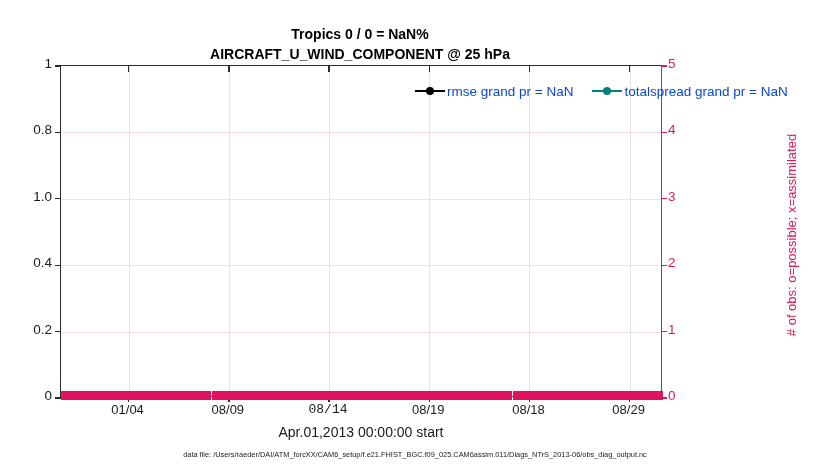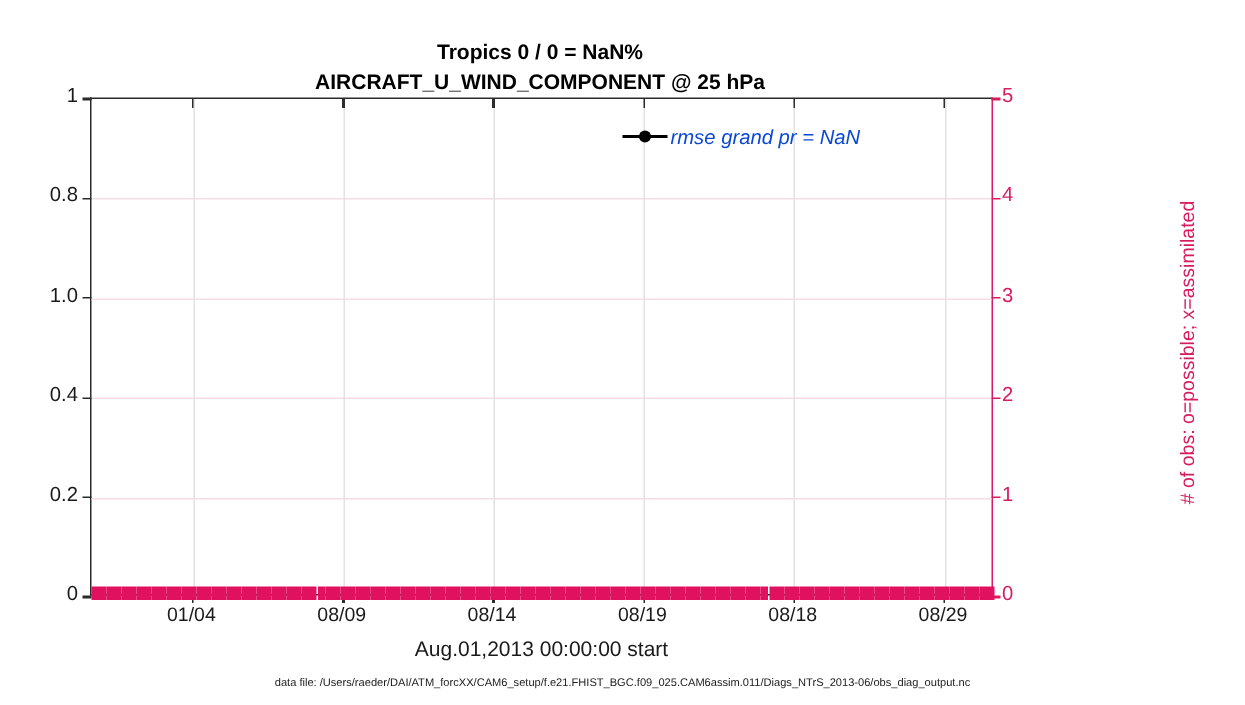--- a/index.html
+++ b/index.html
@@ -65,21 +65,21 @@
     font-size:13px;color:#D81B60;white-space:nowrap;
   }
   .xtitle{
     position:absolute;left:0;top:424px;width:722px;text-align:center;
     font-size:14px;color:#1a1a1a;
   }
 
   
   .legend{
     position:absolute;left:414px;top:82px;
-    display:flex;flex-direction:row;gap:19px;font-style:italic;
+    display:flex;flex-direction:row;gap:19px;
   }
   .legend-row{display:flex;align-items:center;height:16px;}
   .legend-swatch{position:relative;width:30px;height:14px;margin-right:2px;}
   .legend-line{
     position:absolute;left:0;top:6px;width:30px;height:2.2px;
   }
   .legend-dot{
     position:absolute;left:11px;top:3px;width:8px;height:8px;border-radius:50%;
   }
   .legend-text{font-size:13.5px;color:#0a47d6;white-space:nowrap;}
@@ -106,21 +106,21 @@
 
   <div class="title-block">
     <div class="title-line1">Tropics 0 / 0 = NaN%</div>
     <div class="title-line2">AIRCRAFT_U_WIND_COMPONENT @ 25 hPa</div>
   </div>
 
   <div class="ytitle-left">rmse and totalspread</div>
 
   <div class="ytitle-right"># of obs: o=possible; x=assimilated</div>
 
-  <div class="xtitle">Aug.01,2013 00:00:00 start</div>
+  <div class="xtitle">Apr.01,2013 00:00:00 start</div>
 
   <div class="plot-area" id="plot-area">
     <div id="grid-layer">
         <div class="grid-h" style="top: 265.6px; background: rgb(246, 221, 229);"></div>
         <div class="grid-h" style="top: 199.2px; background: rgb(246, 221, 229);"></div>
         <div class="grid-h" style="top: 132.8px; background: rgb(246, 221, 229);"></div>
         <div class="grid-h" style="top: 66.4px; background: rgb(246, 221, 229);"></div>
         <div class="grid-v" style="left: 67.6046px; background: rgb(226, 226, 226);"></div>
         <div class="grid-v" style="left: 167.838px; background: rgb(226, 226, 226);"></div>
         <div class="grid-v" style="left: 268.01px; background: rgb(226, 226, 226);"></div>
@@ -278,20 +278,27 @@
       </div>
 
     <div class="legend" style="left:354px;top:17px;">
       <div class="legend-row">
         <span class="legend-swatch">
           <span class="legend-line" id="lg-line-0" style="background: rgb(0, 0, 0);"></span>
           <span class="legend-dot" id="lg-dot-0" style="background: rgb(0, 0, 0);"></span>
         </span>
         <span class="legend-text">rmse grand pr = NaN</span>
       </div>
+      <div class="legend-row">
+        <span class="legend-swatch">
+          <span class="legend-line" id="lg-line-1" style="background: rgb(0, 128, 125);"></span>
+          <span class="legend-dot" id="lg-dot-1" style="background: rgb(0, 128, 125);"></span>
+        </span>
+        <span class="legend-text">totalspread grand pr = NaN</span>
+      </div>
     </div>
   </div>
 
   <div id="ylabels-left">
       <div class="ylab-left" style="top: 388px;">0</div>
       <div class="ylab-left" style="top: 321.6px;">0.2</div>
       <div class="ylab-left" style="top: 255.2px;">0.4</div>
       <div class="ylab-left" style="top: 188.8px;">1.0</div>
       <div class="ylab-left" style="top: 122.4px;">0.8</div>
       <div class="ylab-left" style="top: 56px;">1</div>
@@ -300,21 +307,21 @@
       <div class="ylab-right" style="top: 388px;">0</div>
       <div class="ylab-right" style="top: 321.6px;">1</div>
       <div class="ylab-right" style="top: 255.2px;">2</div>
       <div class="ylab-right" style="top: 188.8px;">3</div>
       <div class="ylab-right" style="top: 122.4px;">4</div>
       <div class="ylab-right" style="top: 56px;">5</div>
     </div>
   <div id="xlabels">
       <div class="xlab-tick" style="left: 127.605px;">01/04</div>
       <div class="xlab-tick" style="left: 227.838px;">08/09</div>
-      <div class="xlab-tick" style="left: 328.01px;">08/14</div>
+      <div class="xlab-tick" style="left: 328.01px; font-family: Liberation Mono, monospace;">08/14</div>
       <div class="xlab-tick" style="left: 428.243px;">08/19</div>
       <div class="xlab-tick" style="left: 528.476px;">08/18</div>
       <div class="xlab-tick" style="left: 628.649px;">08/29</div>
     </div>
 
   <div class="footer">data file: /Users/raeder/DAI/ATM_forcXX/CAM6_setup/f.e21.FHIST_BGC.f09_025.CAM6assim.011/Diags_NTrS_2013-06/obs_diag_output.nc</div>
 
 </div>
 
 </body></html>

